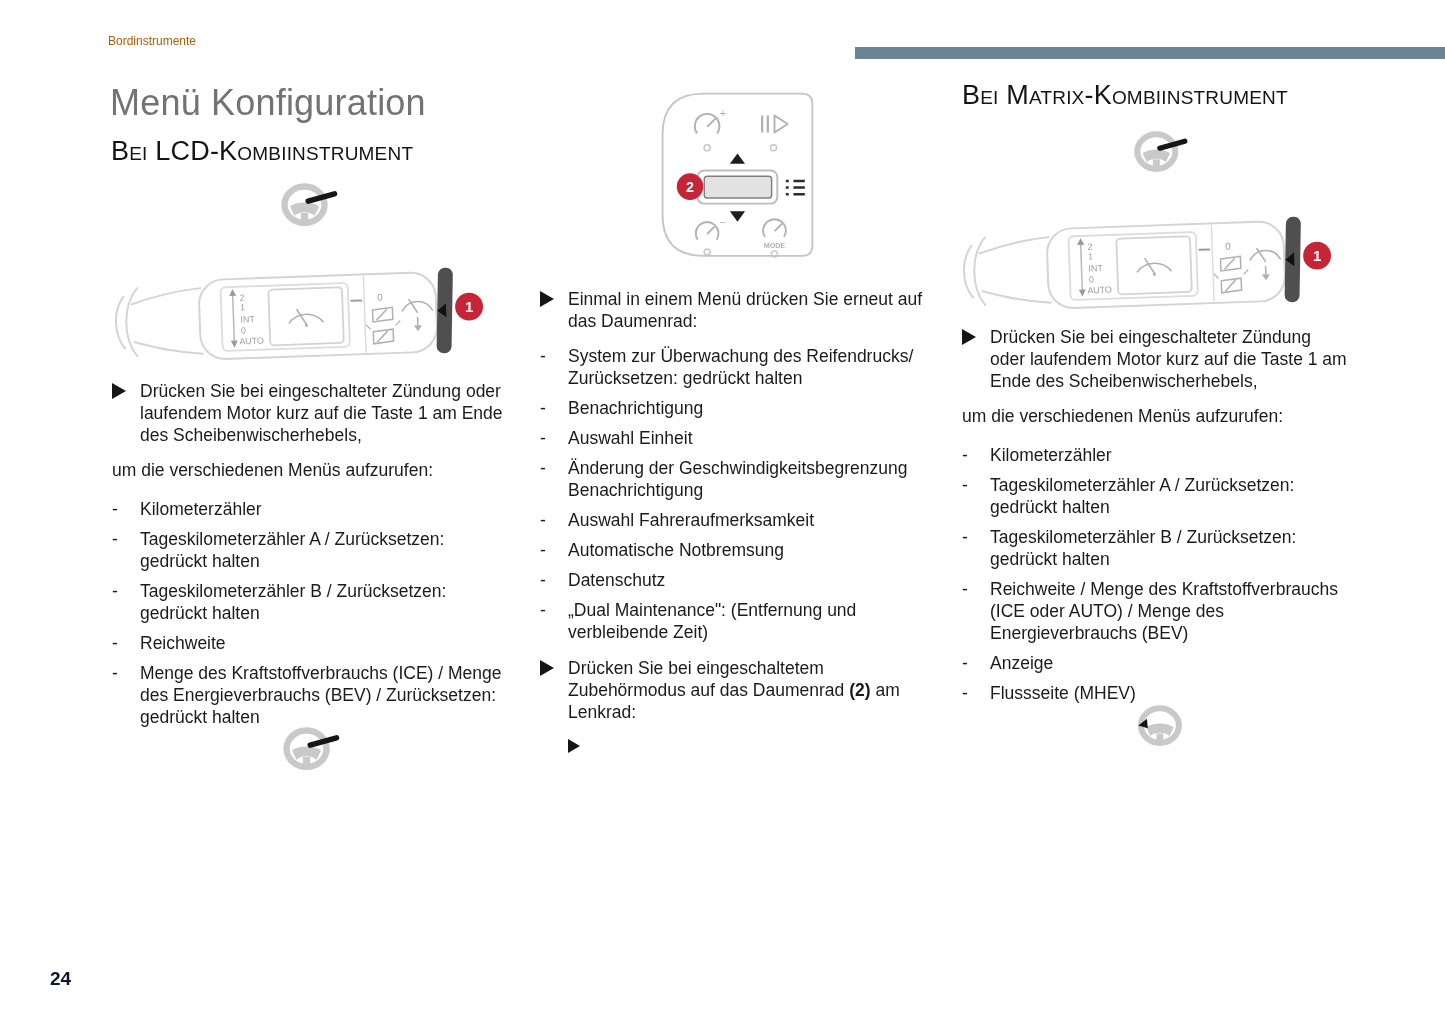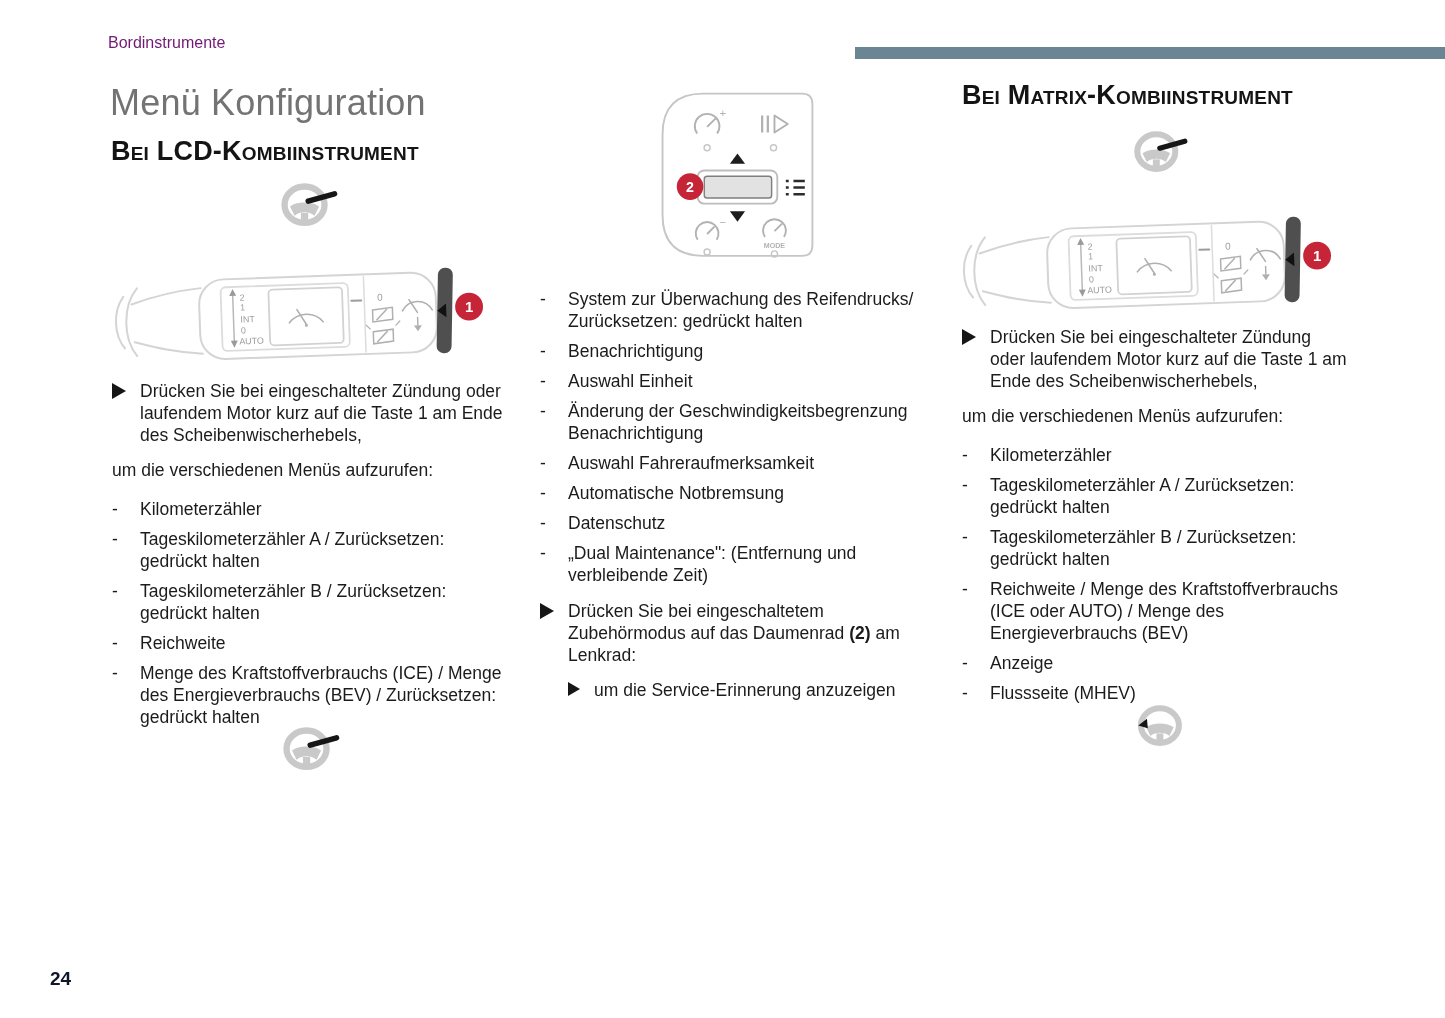--- a/index.html
+++ b/index.html
@@ -3,32 +3,32 @@
 <meta charset="utf-8">
 <style>
   html,body { margin:0; padding:0; }
   body {
     width:1445px; height:1018px; position:relative; overflow:hidden;
     background:#ffffff; color:#1a1a1a;
     font-family:"Liberation Sans", sans-serif;
   }
   .breadcrumb {
     position:absolute; left:108px; top:34px;
-    font-size:16px; color:#701a75;
+    font-size:12px; color:#a16207;
   }
   .topbar {
     position:absolute; left:855px; top:47px; width:590px; height:12px;
     background:#6b8595;
   }
   .title {
     position:absolute; left:110px; top:82px; margin:0;
     font-size:36px; font-weight:500; color:#737373; letter-spacing:0.2px;
   }
   .sect {
-    margin:0; font-weight:700; font-variant:small-caps;
+    margin:0; font-weight:400; font-variant:small-caps;
     font-size:27px; color:#141414; letter-spacing:0.2px; position:absolute;
   }
   #sect-left  { left:111px; top:136px; }
   #sect-right { left:962px; top:80px; }
 
   .illus { position:absolute; }
   #wheel-left-top     { left:280px; top:182px; width:60px; }
   #stalk-left         { left:108px; top:243px; width:378px; }
   #pad-mid            { left:654px; top:87px;  width:166px; }
   #wheel-right-top    { left:1133px; top:130px; width:57px; }
@@ -240,20 +240,26 @@
         <span>Reichweite</span>
       </li>
     <li>
         <span class="dmark">-</span>
         <span>Menge des Kraftstoffverbrauchs (ICE) / Menge des Energieverbrauchs (BEV) / Zurücksetzen: gedrückt halten</span>
       </li>
   </ul>
 </div>
 
 <div id="col-mid" class="col">
+  <div class="arrow-p">
+    <span class="amark">
+        <span class="tri"></span>
+      </span>
+    <span class="ptext">Einmal in einem Menü drücken Sie erneut auf das Daumenrad:</span>
+  </div>
   <ul class="dash">
     <li>
         <span class="dmark">-</span>
         <span>System zur Überwachung des Reifendrucks/ Zurücksetzen: gedrückt halten</span>
       </li>
     <li>
         <span class="dmark">-</span>
         <span>Benachrichtigung</span>
       </li>
     <li>
@@ -284,21 +290,20 @@
   <div class="arrow-p gap-top">
     <span class="amark">
         <span class="tri"></span>
       </span>
     <span class="ptext"><span>Drücken Sie bei eingeschaltetem Zubehörmodus auf das Daumenrad </span><b>(2)</b><span> am Lenkrad:</span></span>
   </div>
   <div class="arrow-p substep">
     <span class="amark">
         <span class="tri"></span>
       </span>
-    <span class="ptext">um die Service-Erinnerung anzuzeigen</span>
   </div>
 </div>
 
 <div id="col-right" class="col">
   <div class="arrow-p">
     <span class="amark">
         <span class="tri"></span>
       </span>
     <span class="ptext">Drücken Sie bei eingeschalteter Zündung oder laufendem Motor kurz auf die Taste 1 am Ende des Scheibenwischerhebels,</span>
   </div>

